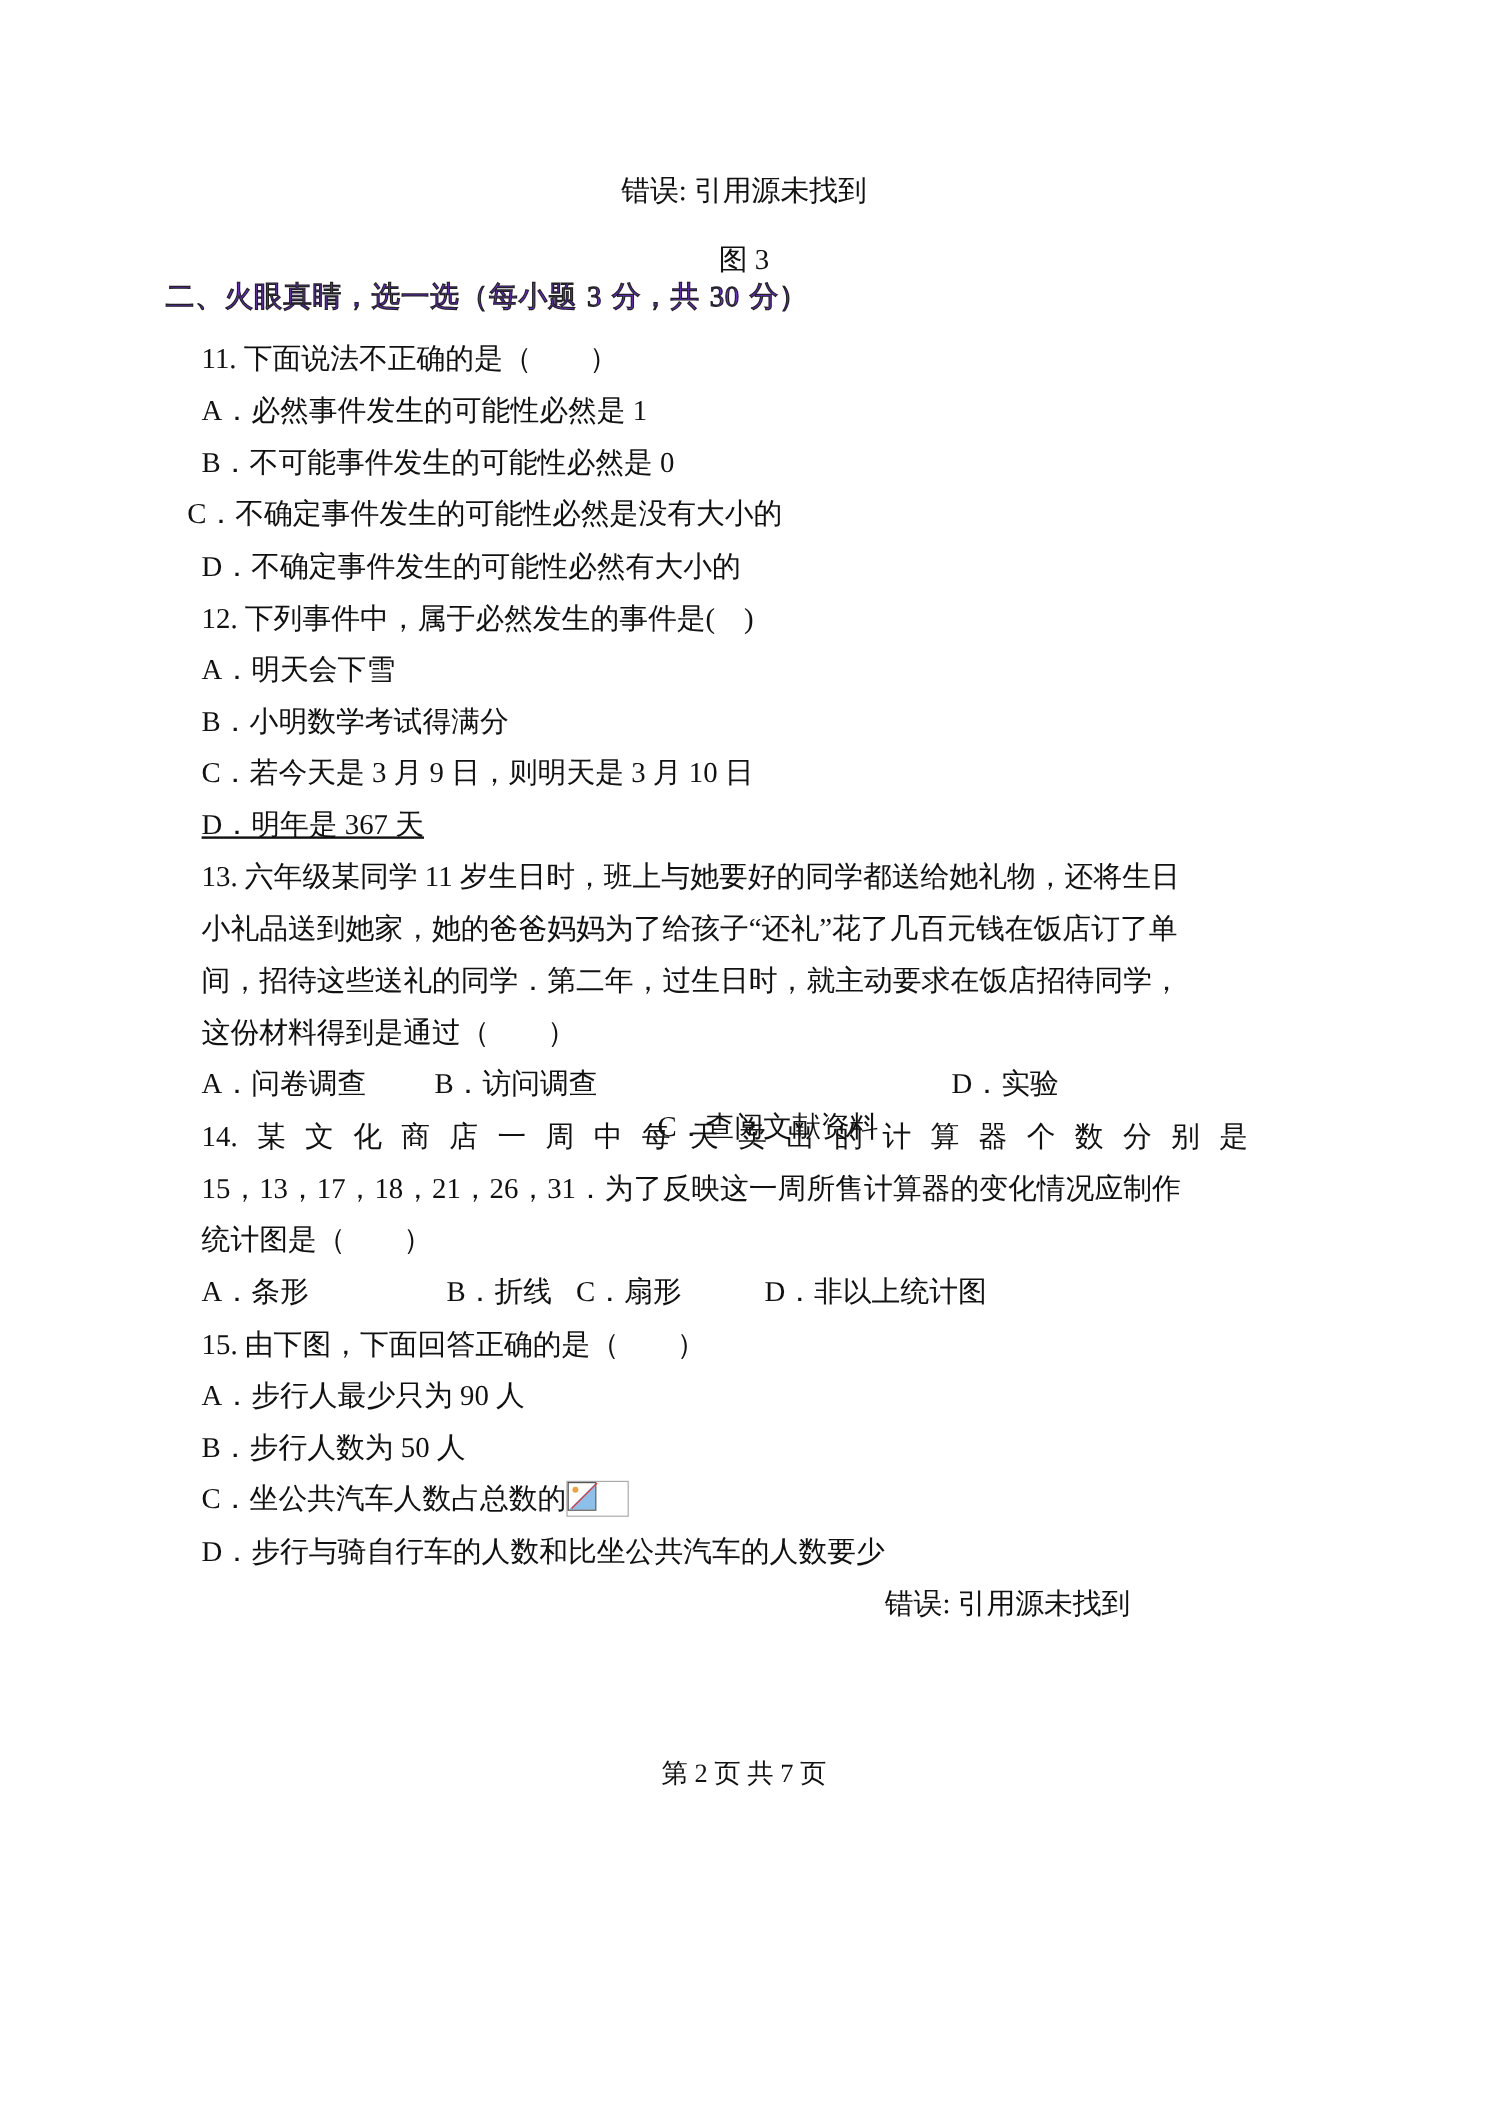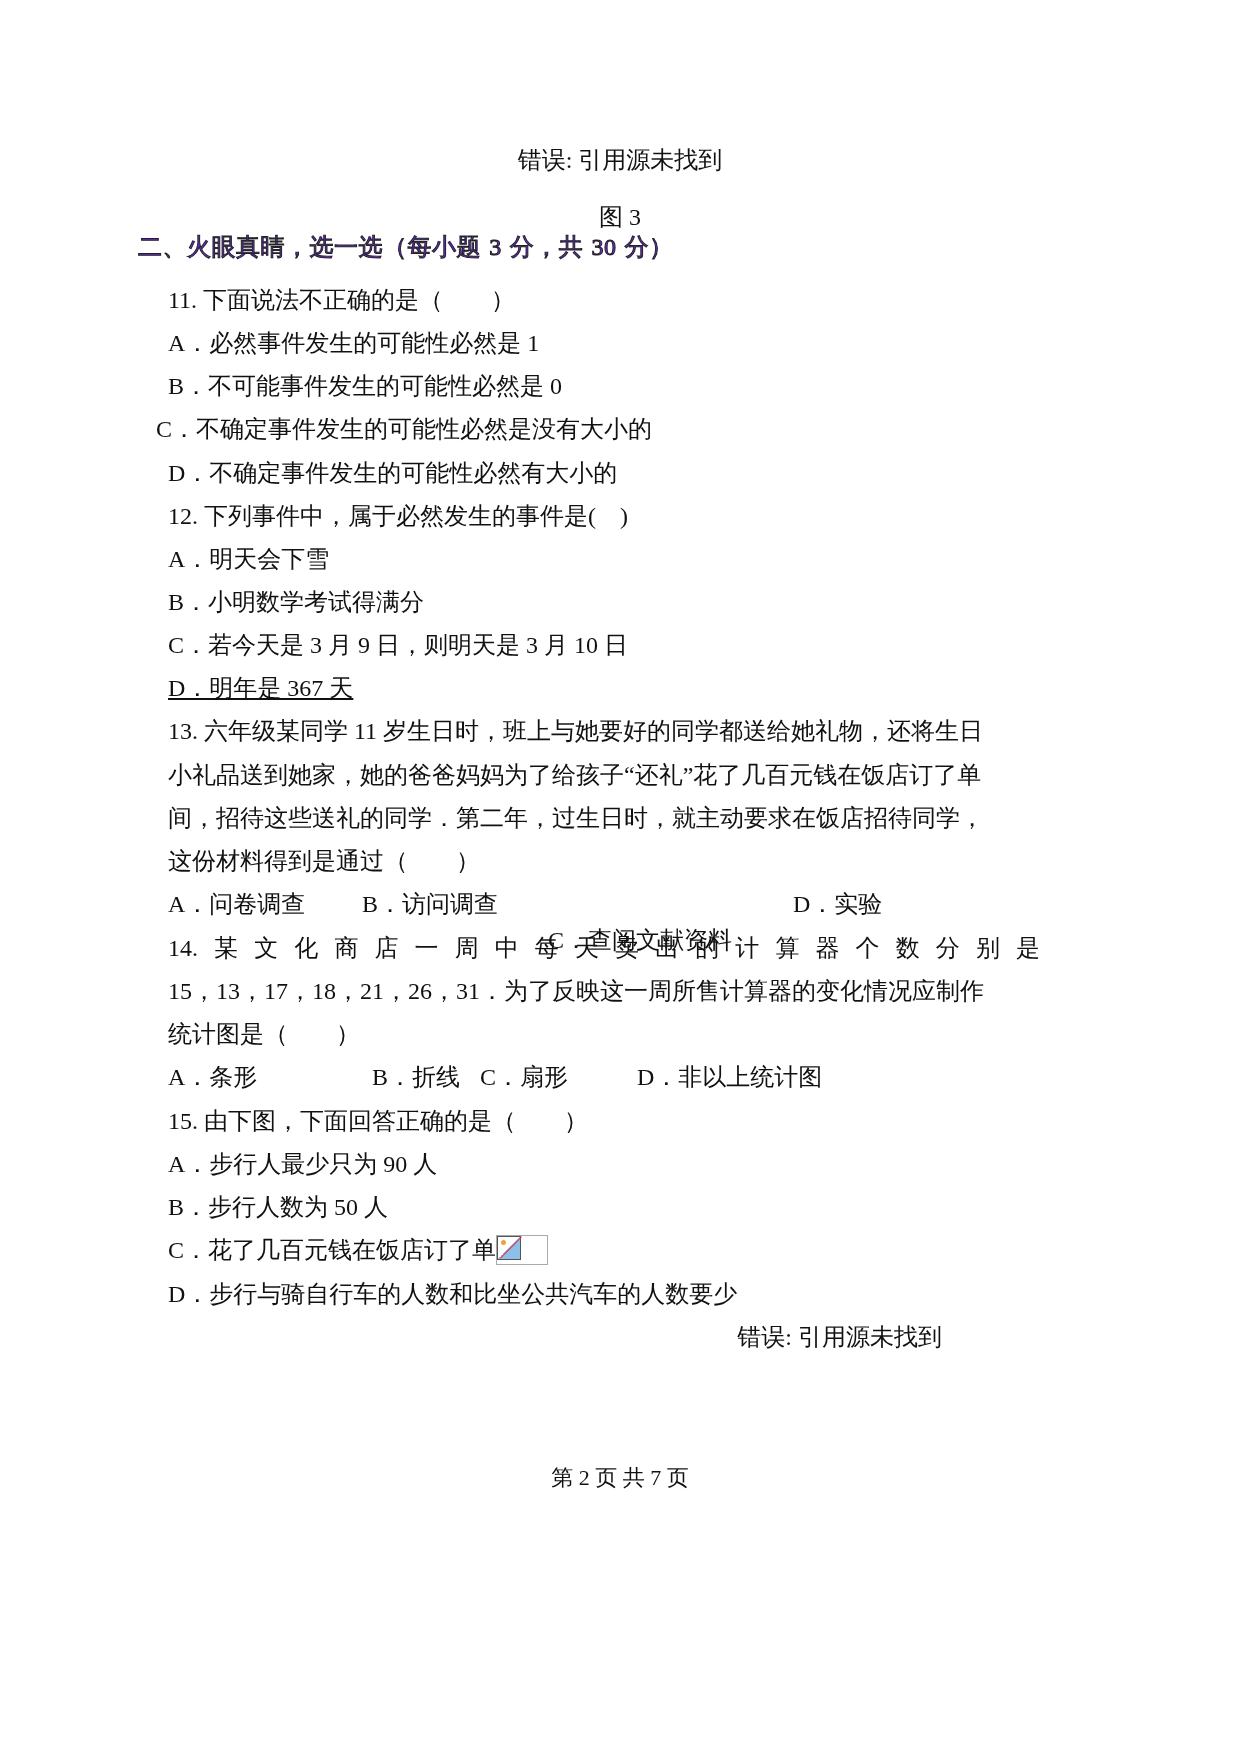--- a/index.html
+++ b/index.html
@@ -87,19 +87,19 @@
     <span class="opt" style="left:168px;">A．条形</span>
     <span class="opt" style="left:332px;margin-left:40px;">B．折线</span>
     <span class="opt" style="left:480px;">C．扇形</span>
     <span class="opt" style="left:637px;">D．非以上统计图</span>
   </div>
 
   <div class="line" style="left:168px; top:1106px;">15. 由下图，下面回答正确的是（　　）</div>
   <div class="line" style="left:168px; top:1149px;">A．步行人最少只为 90 人</div>
   <div class="line" style="left:168px; top:1192px;">B．步行人数为 50 人</div>
   <div class="line" style="left:168px; top:1235px;">
-    <span>C．花了几百元钱在饭店订了单</span><span class="img-placeholder"><span class="broken"></span></span>
+    <span>C．坐公共汽车人数占总数的</span><span class="img-placeholder"><span class="broken"></span></span>
   </div>
   <div class="line" style="left:168px; top:1279px;">D．步行与骑自行车的人数和比坐公共汽车的人数要少</div>
   <div class="line" style="left:0; width:942px; text-align:right; top:1322px;">错误: 引用源未找到</div>
 
   <div class="line center footer" style="top:1448px;">第 2 页 共 7 页</div>
 </div>
 
 </body></html>

